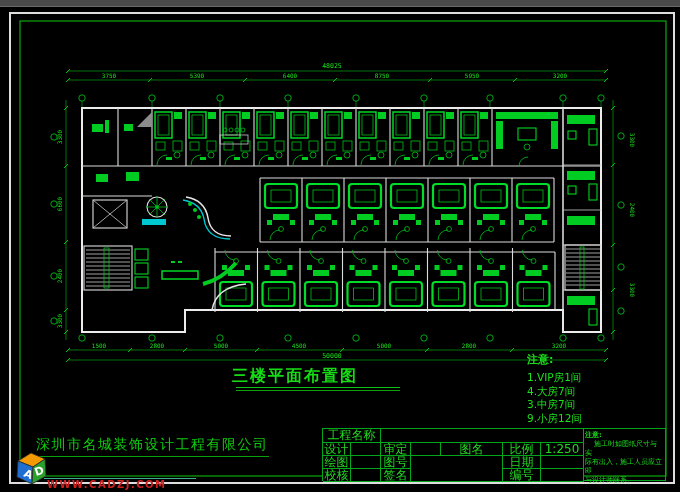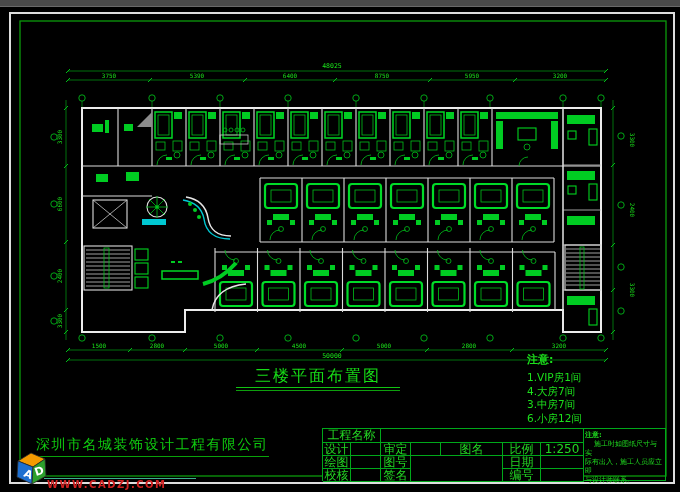--- a/index.html
+++ b/index.html
@@ -19,22 +19,22 @@
   .gf{fill:#00cc22;stroke:none}
   .dim{stroke:#00a012;stroke-width:.7;fill:none}
   .tick{stroke:#00c018;stroke-width:1;fill:none}
   .bub{stroke:#00b818;stroke-width:.9;fill:none}
   .cy{fill:#00c8d2}
   .cyl{stroke:#00c8d2;stroke-width:1.4;fill:none}
   .gray{fill:#8c8c8c;stroke:none}
   .dt{font:6px "DejaVu Sans Mono","Liberation Mono",monospace;fill:#1ae41a;text-anchor:middle}
   .dt2{font:6.5px "DejaVu Sans Mono","Liberation Mono",monospace;fill:#1ae41a;text-anchor:middle}
   
-  .title{position:absolute;left:232px;top:366px;width:172px;text-align:center;color:#16dc16;
-    font-size:16px;font-weight:normal;letter-spacing:2px;}
+  .title{position:absolute;left:232px;top:366px;width:172px;text-align:left;color:#16dc16;
+    font-size:16px;font-weight:bold;letter-spacing:2px;}
   .title-u1{position:absolute;left:236px;top:387px;width:164px;height:1px;background:#12c412;}
   .title-u2{position:absolute;left:236px;top:390px;width:164px;height:1px;background:#0e9e0e;}
   .legend{position:absolute;left:527px;top:352px;color:#1ce01c;font-size:10.5px;}
   .legend .hd{font-size:11px;font-weight:bold;margin-bottom:4px;}
   .legend .it{line-height:13.5px;}
   .tblock{position:absolute;left:322px;top:428px;width:261px;height:53px;display:grid;box-sizing:border-box;
     grid-template-columns:28px 30px 30px 30px 62px 38px 43px;grid-template-rows:14px 13px 13px 13px;
     border-top:1px solid #00a81a;border-left:1px solid #00a81a;background:#000;}
   .tc{border-right:1px solid #00a81a;border-bottom:1px solid #00a81a;color:#23d623;font-size:12px;
     display:flex;align-items:center;justify-content:center;overflow:hidden;}
@@ -357,21 +357,21 @@
 
   <div class="title">三楼平面布置图</div>
   <div class="title-u1"></div>
   <div class="title-u2"></div>
 
   <div class="legend">
     <div class="hd">注意:</div>
     <div class="it">1.VIP房1间</div>
     <div class="it">4.大房7间</div>
     <div class="it">3.中房7间</div>
-    <div class="it">6.小房12间</div>
+    <div class="it">9.小房12间</div>
   </div>
 
   <div class="tblock">
     <div class="tc" style="grid-column:1/span 2">工程名称</div>
     <div class="tc" style="grid-column:3/span 5"></div>
     <div class="tc">设计</div>
     <div class="tc"></div>
     <div class="tc">审定</div>
     <div class="tc"></div>
     <div class="tc">图名</div>

